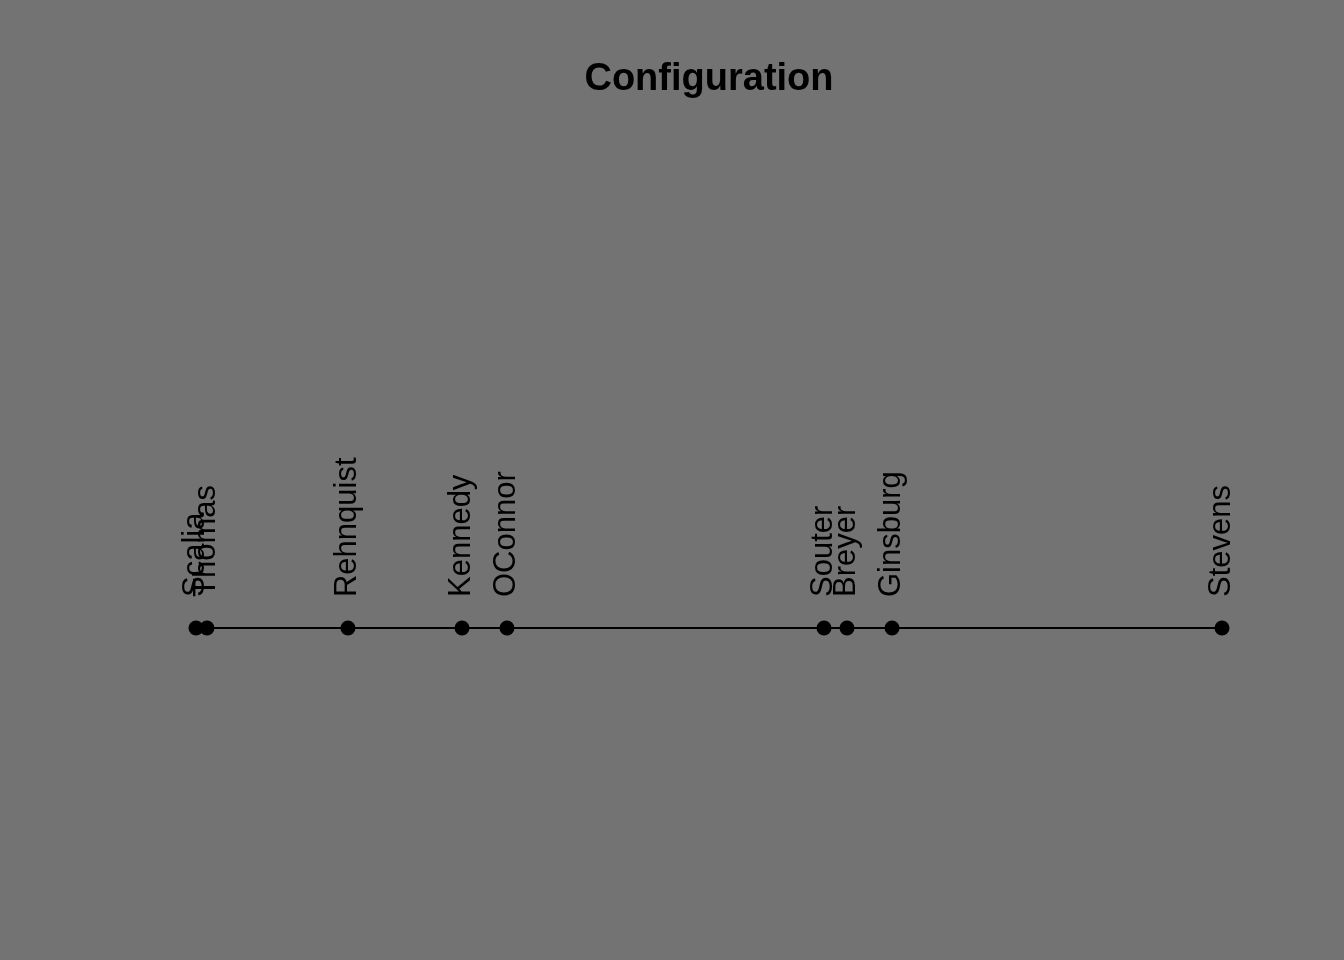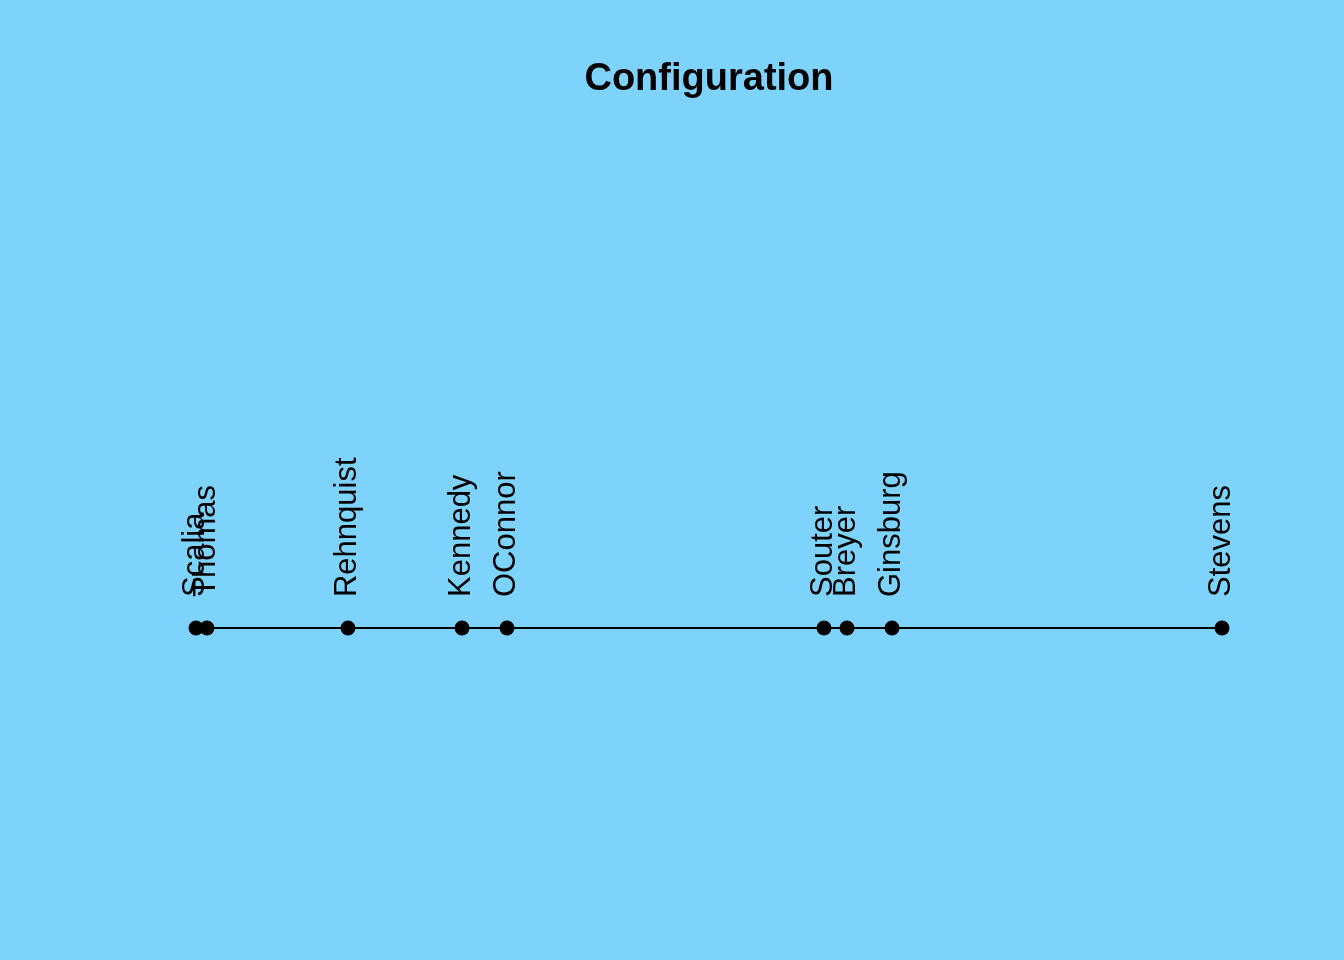--- a/index.html
+++ b/index.html
@@ -4,21 +4,21 @@
 <style>
   html, body {
     margin: 0;
     padding: 0;
     background: #ffffff;
   }
   .figure {
     position: relative;
     width: 1344px;
     height: 960px;
-    background: #7dd3fc;
+    background: #737373;
     overflow: hidden;
     font-family: "Liberation Sans", sans-serif;
   }
   .chart-title {
     position: absolute;
     top: 58px;
     left: 709px;
     transform: translateX(-50%);
     font-size: 38px;
     font-weight: bold;

